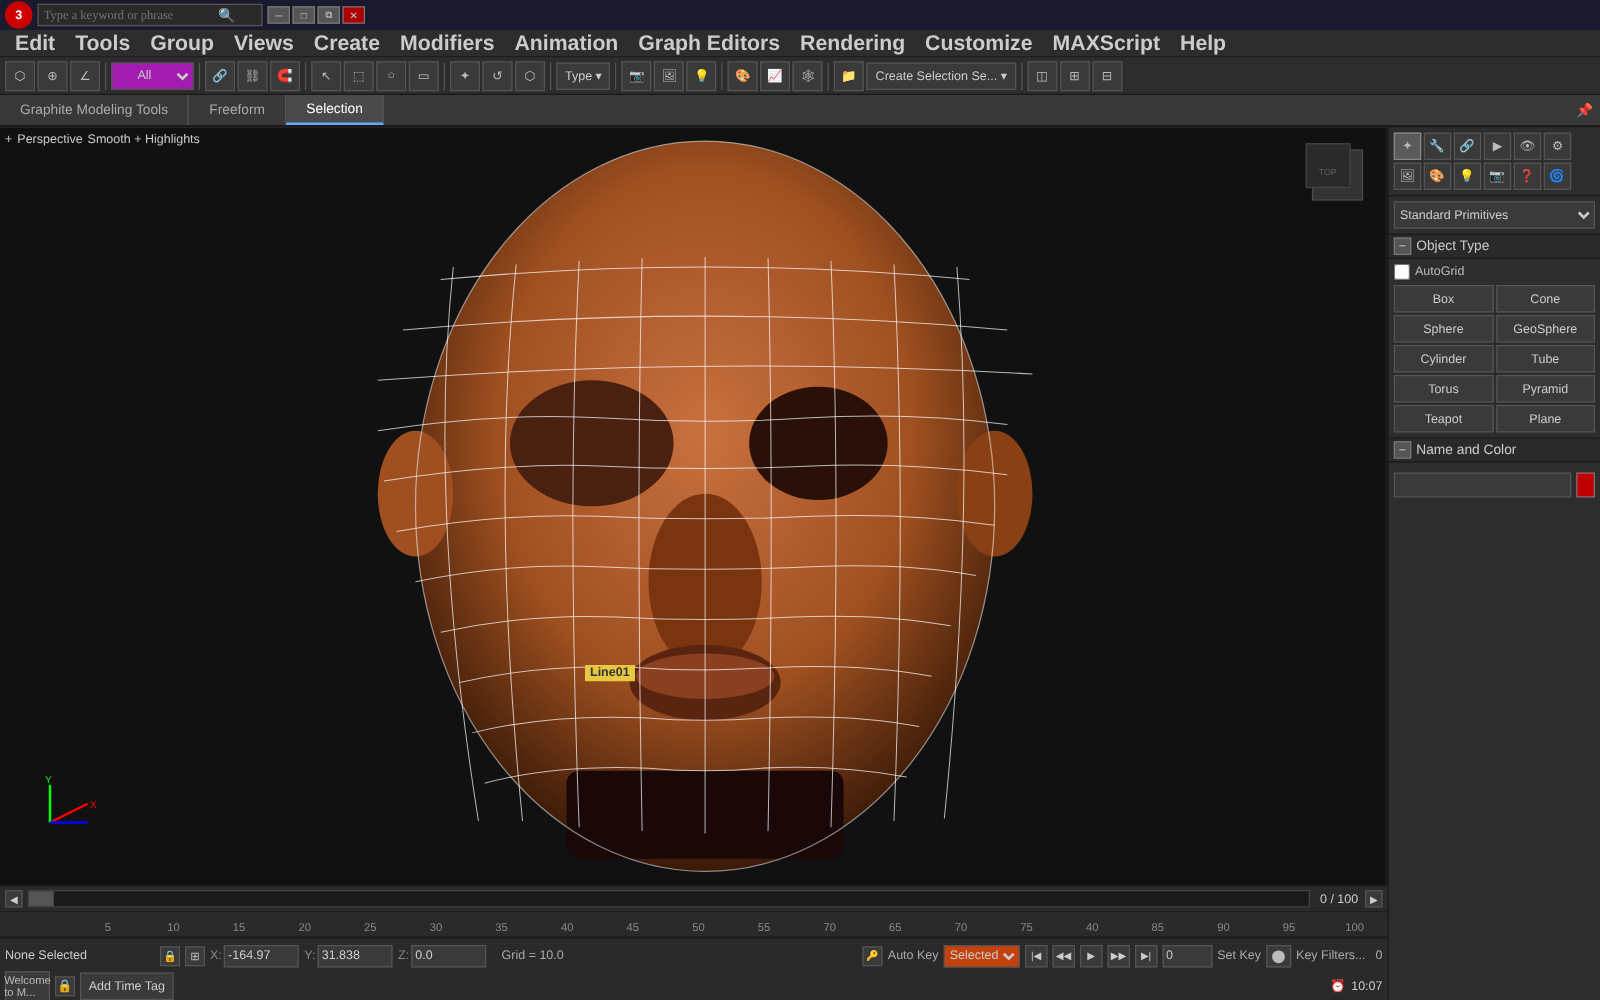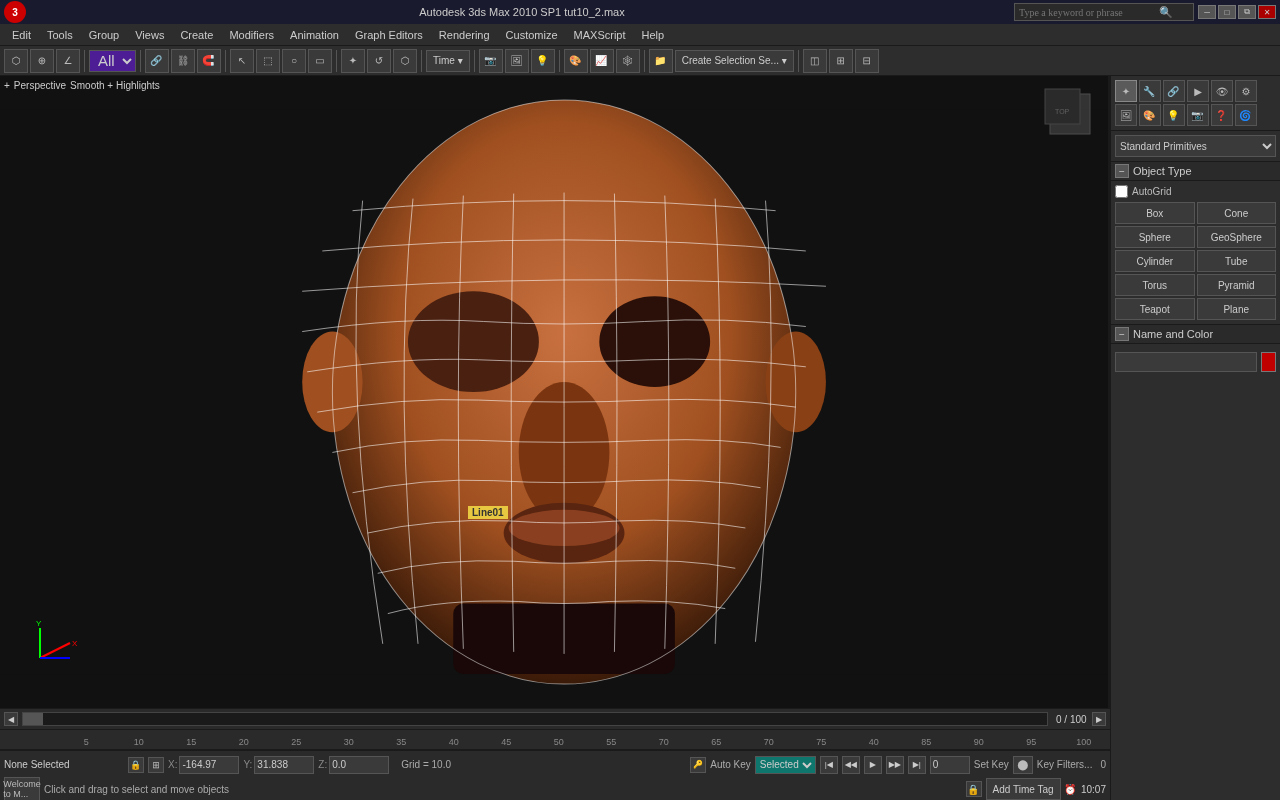--- a/index.html
+++ b/index.html
@@ -16,36 +16,36 @@
     #titlebar .search-box input { background: transparent; border: none; outline: none; color: #ccc; font-size: 10px; width: 140px; font-family: Liberation Serif, serif; }
     #titlebar .win-controls { display: flex; gap: 2px; margin-left: 4px; }
     #titlebar .win-btn { width: 18px; height: 14px; background: #555; border: 1px solid #777; font-size: 8px; display: flex; align-items: center; justify-content: center; cursor: pointer; color: #ccc; }
     #titlebar .win-btn.close { background: #a00; }
 
     
     #menubar {
       display: flex; align-items: center; height: 22px; background: #2d2d2d;
       padding: 0 4px; border-bottom: 1px solid #1a1a1a;
     }
-    #menubar .menu-item { padding: 2px 8px; cursor: pointer; color: #ccc; font-size: 11px; }
+    #menubar .menu-item { padding: 2px 8px; cursor: pointer; color: #ccc; font-size: 17px; font-weight: bold; }
 
     
     #toolbar1 {
       display: flex; align-items: center; height: 30px; background: #2d2d2d;
       padding: 2px 4px; gap: 2px; border-bottom: 1px solid #1a1a1a;
     }
     .tb-btn {
       width: 24px; height: 24px; background: #3a3a3a; border: 1px solid #555;
       display: flex; align-items: center; justify-content: center; cursor: pointer;
       color: #bbb; font-size: 10px;
     }
     .tb-sep { width: 1px; height: 22px; background: #555; margin: 0 2px; }
     .tb-dropdown {
-      height: 22px; background: #4c1d95; border: 1px solid #555;
-      color: #ccc; font-size: 15px; padding: 0 4px; cursor: pointer;
+      height: 22px; background: #a21caf; border: 1px solid #555;
+      color: #ccc; font-size: 10px; padding: 0 16px; cursor: pointer;
     }
     .tb-text-btn {
       height: 22px; background: #3a3a3a; border: 1px solid #555;
       color: #ccc; font-size: 10px; padding: 0 6px; cursor: pointer;
       display: flex; align-items: center;
     }
 
     
     #graphite-toolbar {
       display: flex; align-items: stretch; height: 26px; background: #383838;
@@ -199,21 +199,21 @@
     
     #infobar {
       height: 22px; background: #2a2a2a; display: flex; align-items: center;
       padding: 0 4px; gap: 4px; font-size: 10px; color: #aaa;
     }
     .key-icon { 
       width: 16px; height: 16px; background: #3a3a3a; border: 1px solid #555;
       display: flex; align-items: center; justify-content: center; color: #888; font-size: 8px;
     }
     .autokey-dropdown {
-      height: 18px; background: #0f766e; border: 1px solid #555; color: #ccc; font-size: 10px;
+      height: 18px; background: #c2410c; border: 1px solid #555; color: #ccc; font-size: 10px;
     }
     .playback-btn {
       width: 18px; height: 18px; background: #3a3a3a; border: 1px solid #555;
       display: flex; align-items: center; justify-content: center; color: #ccc; font-size: 8px; cursor: pointer;
     }
     
     
     #svg-head { width: 100%; height: 100%; }
 
     
@@ -222,21 +222,20 @@
     #left-content { flex: 1; display: flex; flex-direction: column; }
     #viewport { flex: 1; position: relative; background: #111; }
   </style>
 </head>
 <body>
 
 <div id="app">
 
   <div id="titlebar">
     <div class="logo">3</div>
-    <span class="title">Autodesk 3ds Max 2010 SP1    tut10_2.max</span>
     <div class="search-box">
       <input type="text" placeholder="Type a keyword or phrase" style="">
       <span>🔍</span>
     </div>
     <div class="win-controls">
       <div class="win-btn">─</div>
       <div class="win-btn">□</div>
       <div class="win-btn">⧉</div>
       <div class="win-btn close">✕</div>
     </div>
@@ -272,38 +271,44 @@
     <div class="tb-sep"></div>
     <div class="tb-btn">↖</div>
     <div class="tb-btn">⬚</div>
     <div class="tb-btn">○</div>
     <div class="tb-btn">▭</div>
     <div class="tb-sep"></div>
     <div class="tb-btn">✦</div>
     <div class="tb-btn">↺</div>
     <div class="tb-btn">⬡</div>
     <div class="tb-sep"></div>
-    <div class="tb-text-btn">Time ▾</div>
+    <div class="tb-text-btn">Type ▾</div>
     <div class="tb-sep"></div>
     <div class="tb-btn">📷</div>
     <div class="tb-btn">🖼</div>
     <div class="tb-btn">💡</div>
     <div class="tb-sep"></div>
     <div class="tb-btn">🎨</div>
     <div class="tb-btn">📈</div>
     <div class="tb-btn">🕸</div>
     <div class="tb-sep"></div>
     <div class="tb-btn">📁</div>
     <div class="tb-text-btn">Create Selection Se... ▾</div>
     <div class="tb-sep"></div>
     <div class="tb-btn">◫</div>
     <div class="tb-btn">⊞</div>
     <div class="tb-btn">⊟</div>
   </div>
 
+  <div id="graphite-toolbar">
+    <div class="gtb-tab">Graphite Modeling Tools</div>
+    <div class="gtb-tab">Freeform</div>
+    <div class="gtb-tab active">Selection</div>
+    <div class="gtb-pin">📌</div>
+  </div>
 
   <div id="content-area">
 
     <div id="left-content">
       <div id="viewport">
 
         <div id="viewport-label">
           <span>+</span>
           <span>Perspective</span>
           <span>Smooth + Highlights</span>
@@ -449,21 +454,20 @@
           <input class="coord-input" value="0" style="width: 40px;">
           <span style="font-size:10px; color:#aaa;">Set Key</span>
           <div class="tb-btn" style="width:20px;height:18px;">⬤</div>
           <span style="font-size:10px; color:#aaa; cursor:pointer;">Key Filters...</span>
           <span style="font-size:10px; color:#aaa; margin-left:4px;">0</span>
         </div>
       </div>
 
       <div id="infobar">
         <div class="tb-btn" style="width:36px; font-size:9px;">Welcome to M...</div>
-        <span style="flex:1;">Click and drag to select and move objects</span>
         <div class="tb-btn" style="width:16px;height:16px;">🔒</div>
         <div class="tb-text-btn">Add Time Tag</div>
         <span style="margin-left:auto; color:#aaa;">⏰</span>
         <span style="color:#ccc;">10:07</span>
       </div>
     </div>
 
     <div id="right-panel">
 
       <div id="panel-icons">

